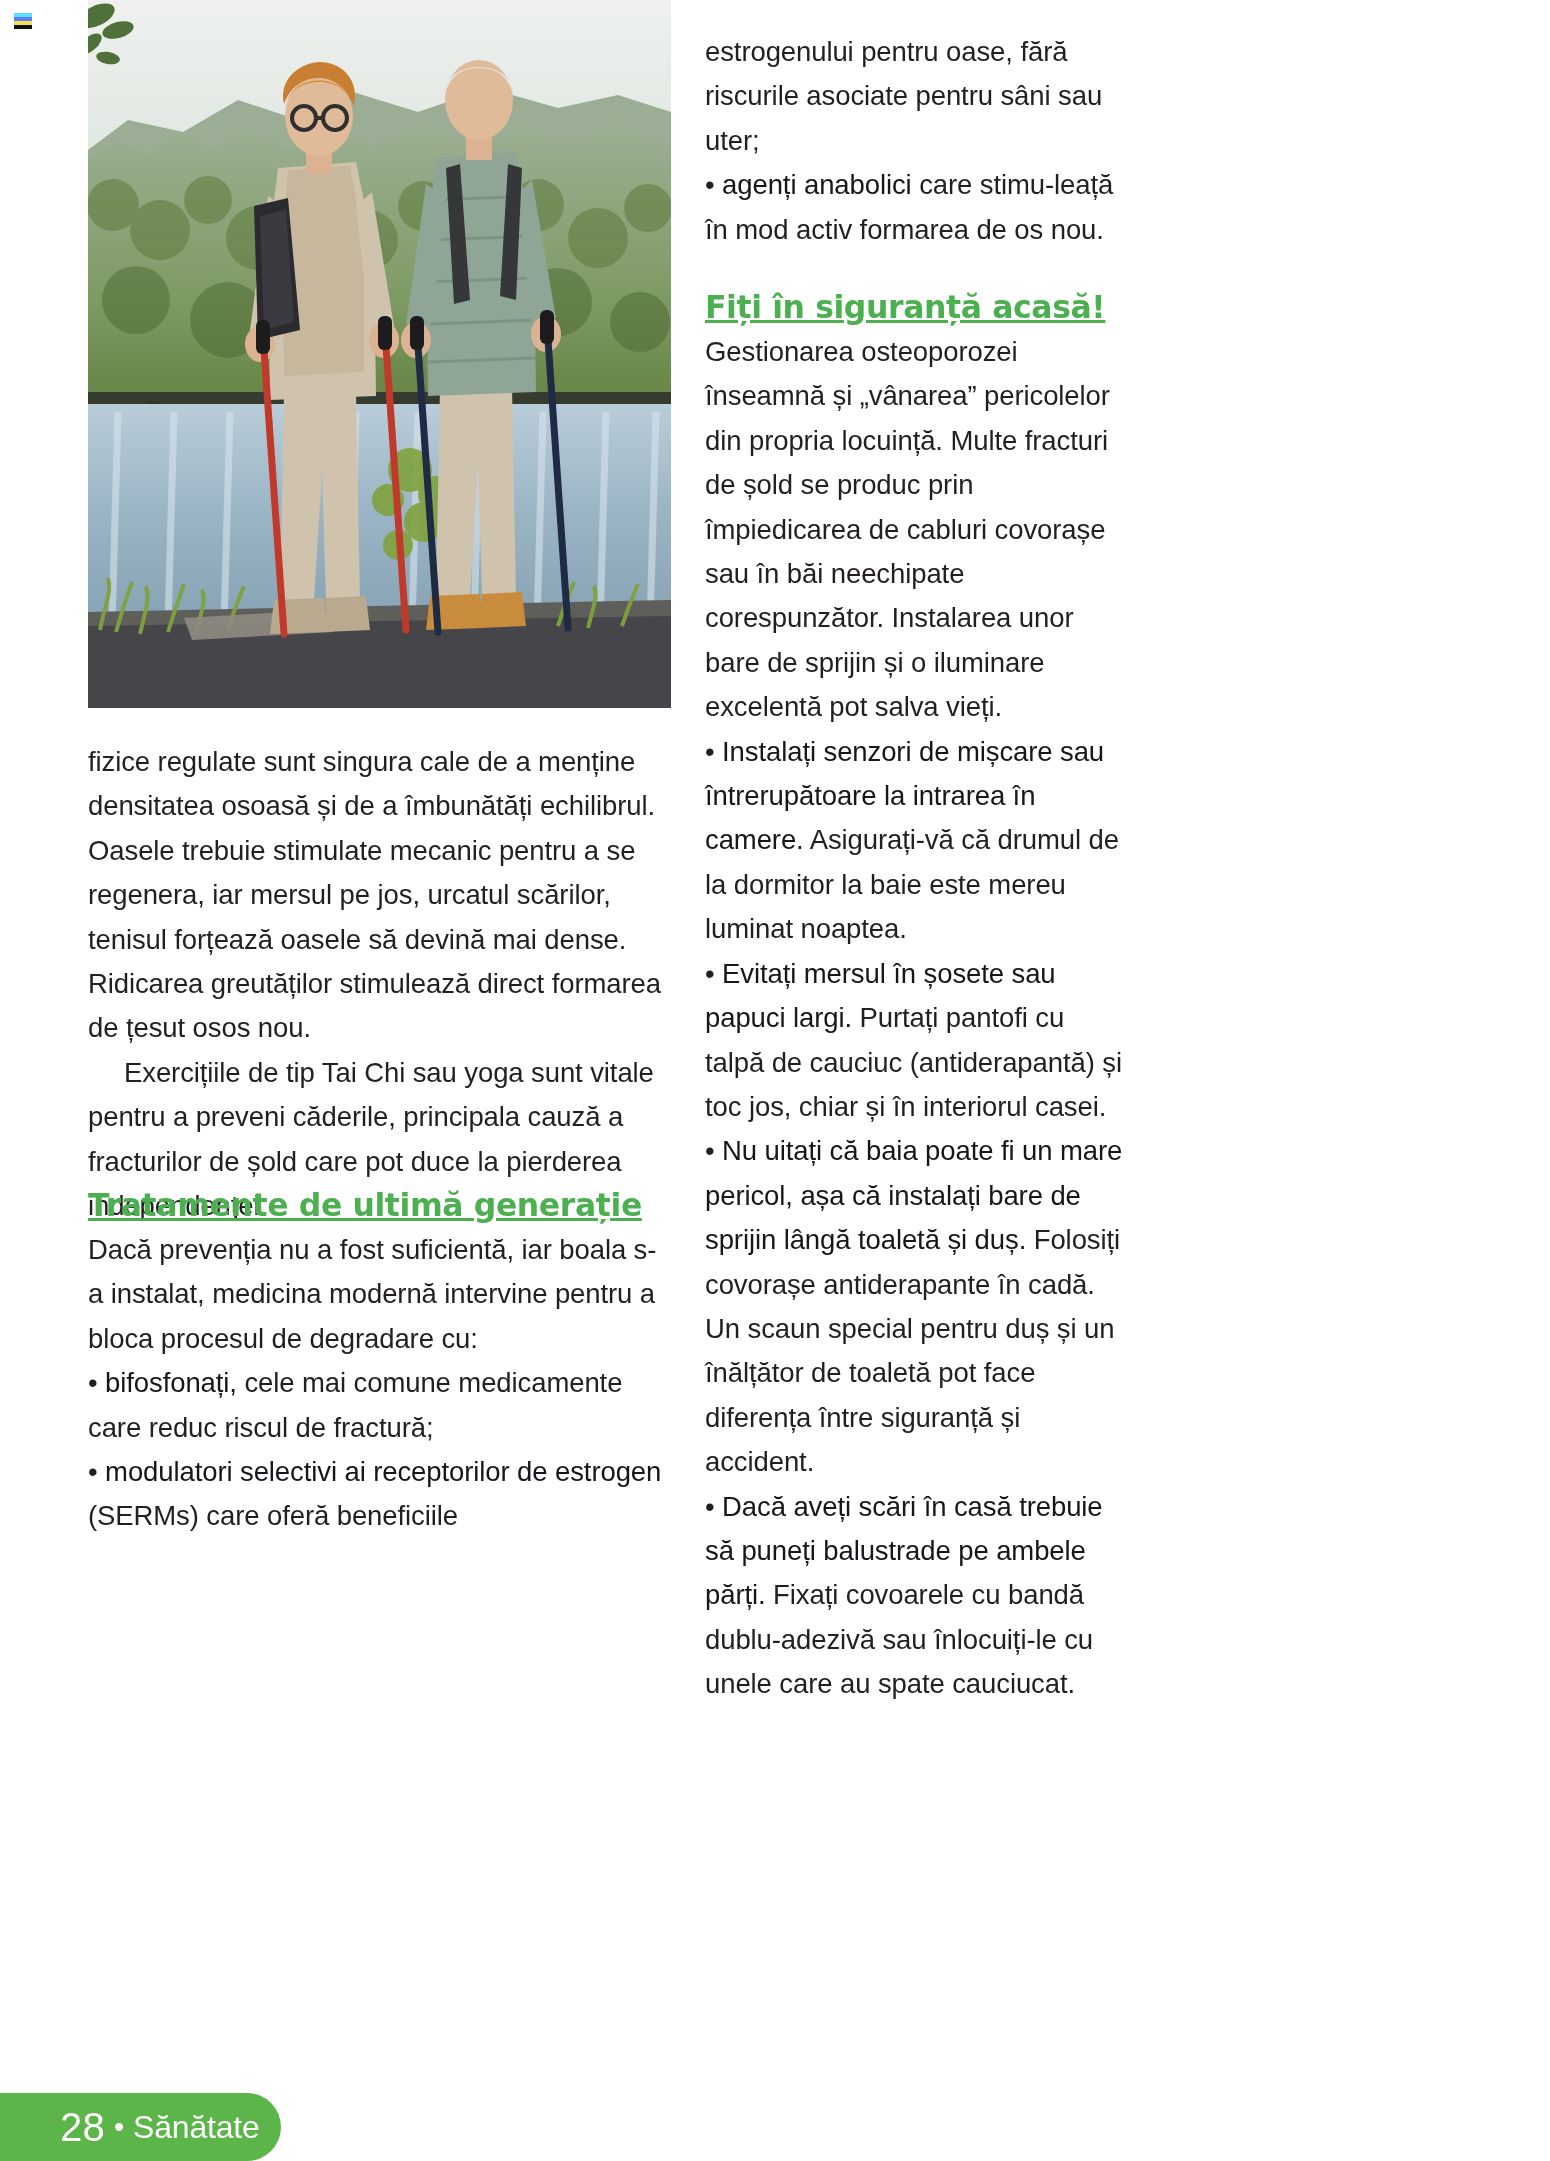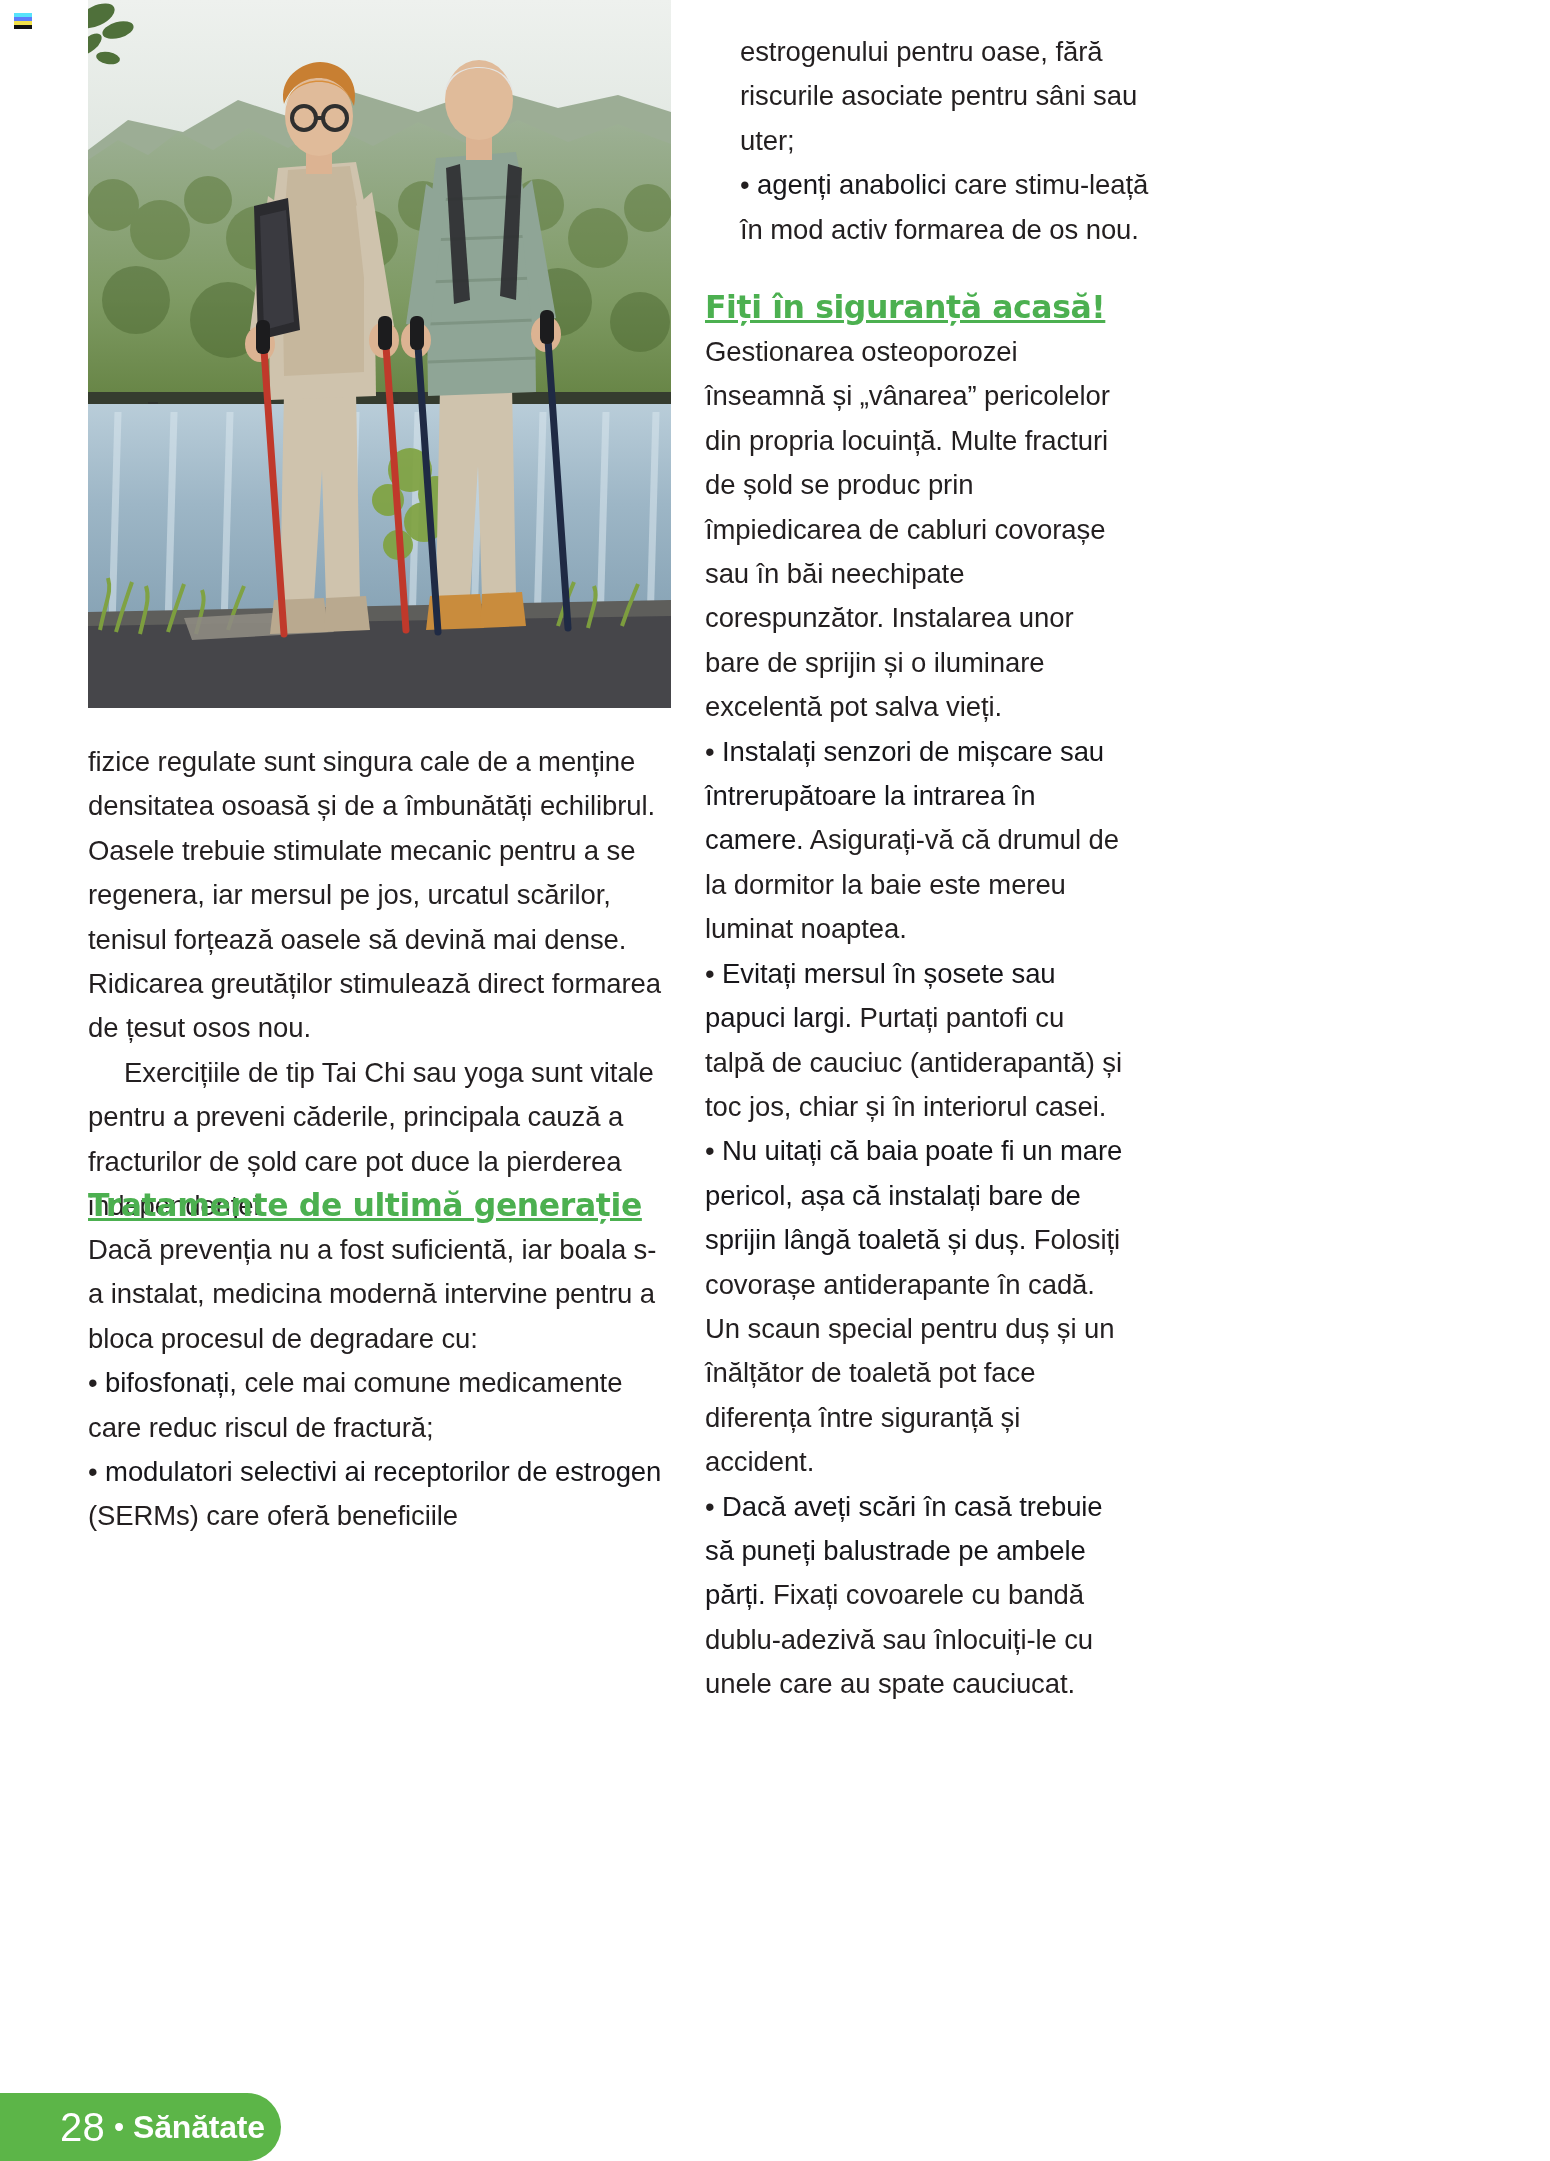--- a/index.html
+++ b/index.html
@@ -75,21 +75,21 @@
     font-size: 31.5px;
     line-height: 40px;
     letter-spacing: -0.4px;
     color: #4cb050;
     margin: 0;
     white-space: nowrap;
     text-decoration: underline;
   }
 
   
-  #rc-p1      { position: absolute; left: 0; top: 30px;  width: 424px; margin-left: 35px; }
+  #rc-p1      { position: absolute; left: 0; top: 30px;  width: 424px; }
   #rc-head    { position: absolute; left: 0; top: 287px; width: 440px; }
   #rc-p2      { position: absolute; left: 0; top: 330px; width: 424px; }
 
   
   #lc-p1      { position: absolute; left: 0; top: 740px;  width: 583px; }
   #lc-head    { position: absolute; left: 0; top: 1185px; width: 583px; }
   #lc-p2      { position: absolute; left: 0; top: 1228px; width: 583px; }
 
   
   #footer-pill {
@@ -113,21 +113,21 @@
     letter-spacing: 0.2px;
   }
   #footer-pill .dot {
     font-size: 29px;
     color: #ffffff;
     margin: 0 9px;
     line-height: 1;
   }
   #footer-pill .lbl {
     font-size: 32px;
-    font-weight: 700;
+    font-weight: 400;
     color: #ffffff;
     letter-spacing: -0.2px;
   }
 </style>
 </head>
 <body>
 
 <div id="page">
 
   <div id="reg-bar">

